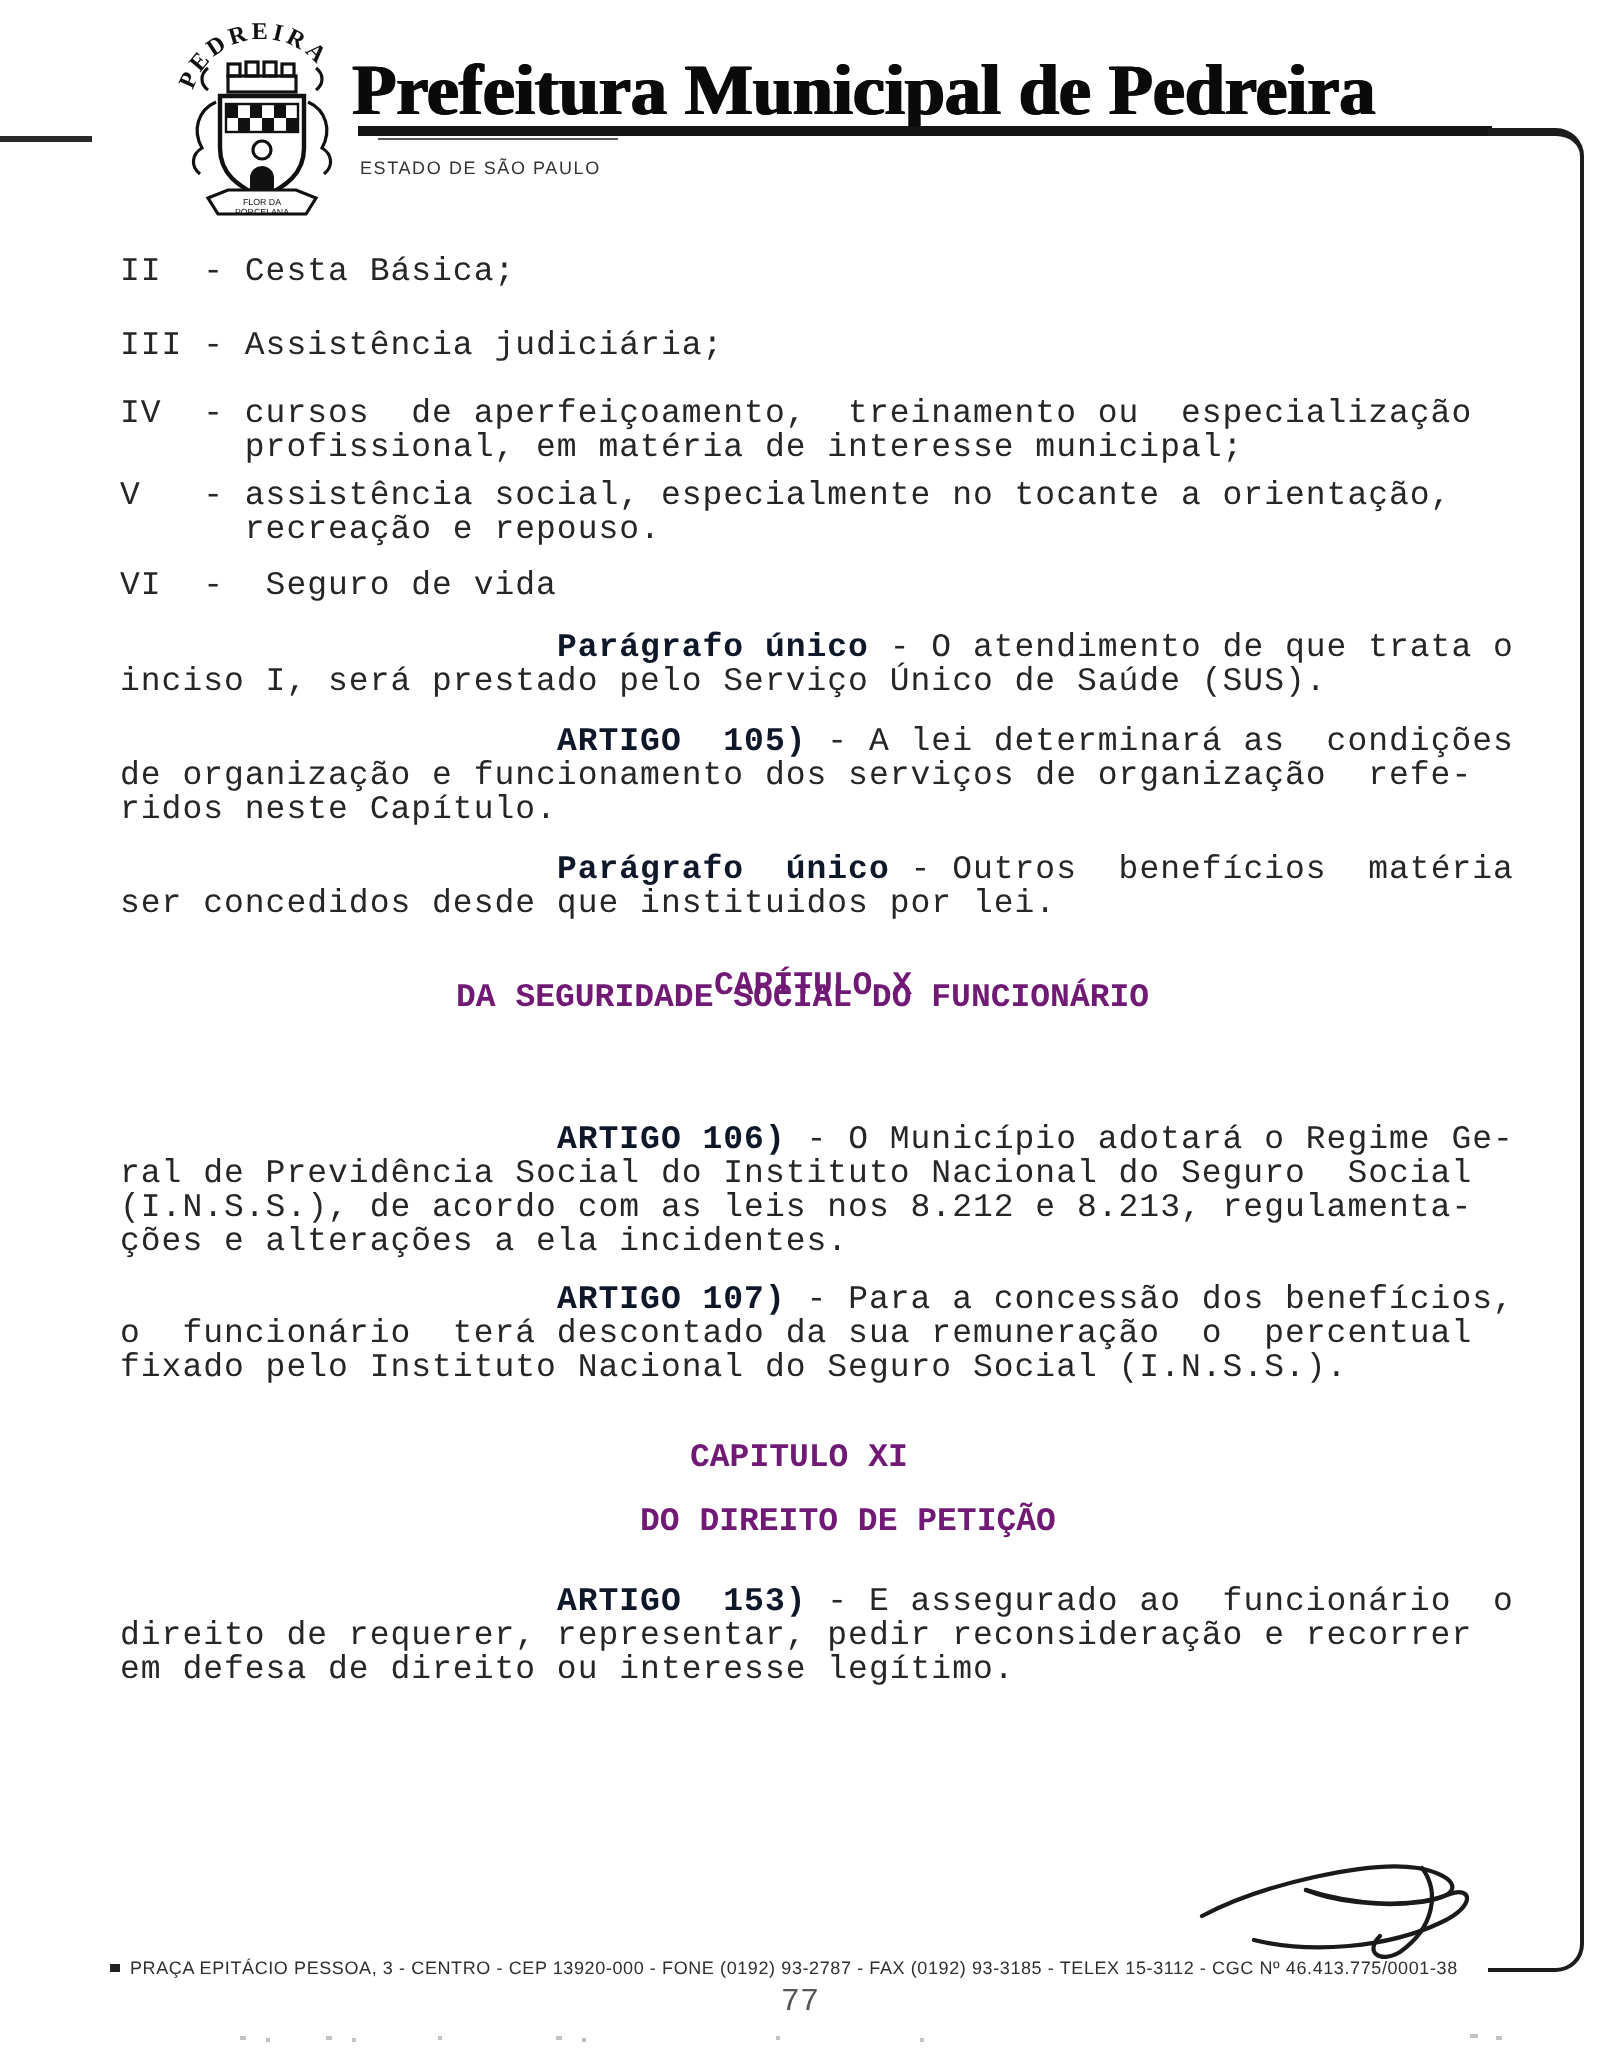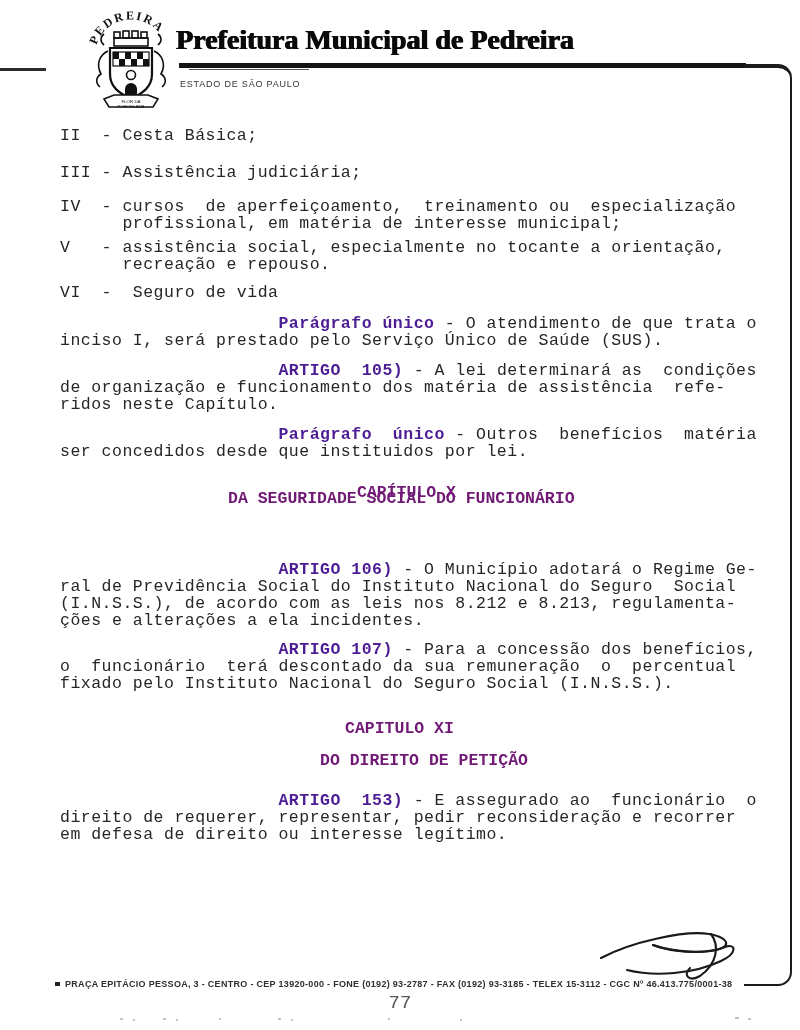--- a/index.html
+++ b/index.html
@@ -3,21 +3,21 @@
 <meta charset="utf-8">
 <style>
   html,body{margin:0;padding:0;background:#e8e8e8;}
   .page{
     position:relative;width:800px;height:1030px;background:#ffffff;
     overflow:hidden;font-family:"Liberation Sans",sans-serif;
   }
   
   .title{
     position:absolute;left:176px;top:24px;
-    font-family:"Liberation Serif",serif;font-weight:bold;font-size:28px;
+    font-family:"Liberation Serif",serif;font-weight:bold;font-size:36px;
     color:#0a0a0a;letter-spacing:0px;white-space:nowrap;
     text-shadow:0.7px 0 0 #0a0a0a,-0.4px 0 0 #0a0a0a;
   }
   .rule-thick{position:absolute;left:179px;top:63px;width:567px;height:5px;background:#141414;}
   .rule-thick:after{content:"";position:absolute;left:10px;top:6px;width:120px;height:1px;background:#555;}
   .left-tick{position:absolute;left:0;top:68px;width:46px;height:3px;background:#2a2a2a;}
   .frame{
     position:absolute;left:744px;top:64px;width:48px;height:922px;box-sizing:border-box;
     border-top:4px solid #1c1c1c;border-right:2px solid #1c1c1c;border-bottom:2px solid #1c1c1c;
     border-radius:0 14px 14px 0;
@@ -26,34 +26,34 @@
     position:absolute;left:180px;top:79px;width:566px;
     font-size:9px;letter-spacing:0.8px;color:#333;white-space:nowrap;
   }
   .logo{position:absolute;left:80px;top:10px;width:102px;height:102px;}
   
   pre.mono{
     position:absolute;left:60px;margin:0;
     font-family:"Liberation Mono",monospace;font-size:16.5px;line-height:17px;
     letter-spacing:0.5px;color:#262626;white-space:pre;
   }
-  pre.mono b{font-weight:bold;color:#4c1d95;text-align:right;}
+  pre.mono b{font-weight:bold;color:#0f172a;text-align:right;}
   .heading{
     position:absolute;margin:0;font-family:"Liberation Mono",monospace;
     font-size:16.5px;font-weight:bold;color:#701a75;white-space:pre;
   }
   
   .foot-square{position:absolute;left:55px;top:982px;width:5px;height:4px;background:#222;}
   .address{
     position:absolute;left:65px;top:978px;font-size:9px;line-height:12px;
-    letter-spacing:0.3px;color:#2f2f2f;white-space:nowrap;font-weight:bold;
+    letter-spacing:0.3px;color:#2f2f2f;white-space:nowrap;
   }
   .pageno{
     position:absolute;left:0;top:992px;width:800px;text-align:center;
-    font-family:"Liberation Mono",monospace;font-size:19px;color:#555;
+    font-family:"Liberation Mono",monospace;font-size:16px;color:#555;
   }
   .signature{position:absolute;left:593px;top:924px;width:150px;height:62px;}
   .scan-dot{position:absolute;height:2px;background:#a8a8a8;opacity:.7;}
 </style>
 </head>
 <body>
 
 <div class="page">
 
   <div class="logo">
@@ -112,21 +112,21 @@
   <pre class="mono" style="top:198px">IV  - cursos  de aperfeiçoamento,  treinamento ou  especialização
       profissional, em matéria de interesse municipal;</pre>
   <pre class="mono" style="top:239px">V   - assistência social, especialmente no tocante a orientação,
       recreação e repouso.</pre>
   <pre class="mono" style="top:284px">VI  -  Seguro de vida</pre>
 
   <pre class="mono" style="top:315px"><span>                     </span><b>Parágrafo único</b><span> - O atendimento de que trata o
 inciso I, será prestado pelo Serviço Único de Saúde (SUS).</span></pre>
 
   <pre class="mono" style="top:362px"><span>                     </span><b>ARTIGO  105)</b><span> - A lei determinará as  condições
-de organização e funcionamento dos matéria de assistência  refe-
+de organização e funcionamento dos serviços de organização  refe-
 ridos neste Capítulo.</span></pre>
 
   <pre class="mono" style="top:426px"><span>                     </span><b>Parágrafo  único</b><span> - Outros  benefícios  matéria
 ser concedidos desde que instituidos por lei.</span></pre>
 
   <div class="heading" style="left:357px;top:483px">CAPÍTULO X</div>
   <div class="heading" style="left:228px;top:489px">DA SEGURIDADE SOCIAL DO FUNCIONÁRIO</div>
 
   <pre class="mono" style="top:561px"><span>                     </span><b>ARTIGO 106)</b><span> - O Município adotará o Regime Ge-
 ral de Previdência Social do Instituto Nacional do Seguro  Social

